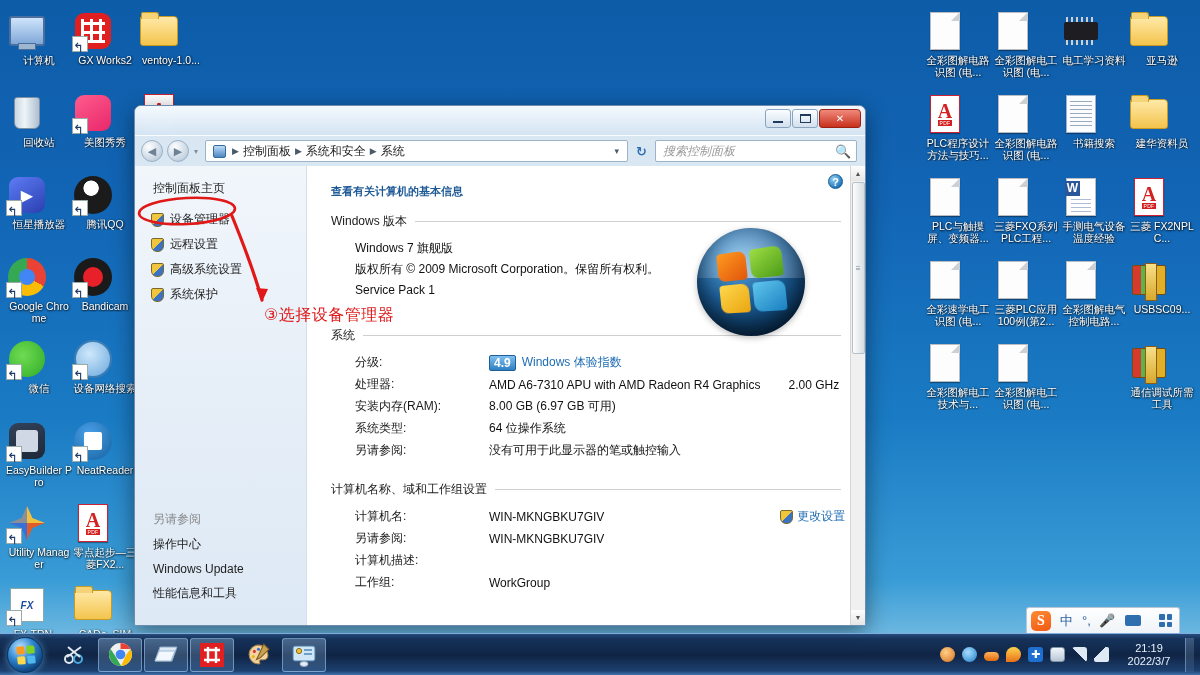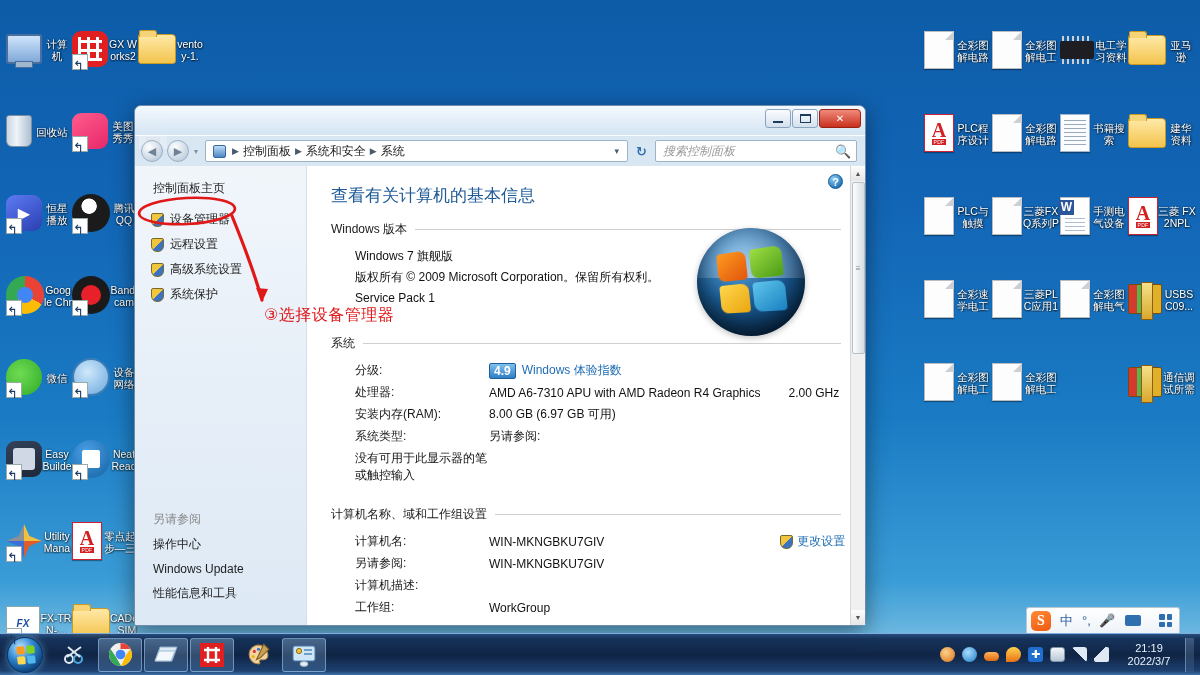--- a/index.html
+++ b/index.html
@@ -22,22 +22,21 @@
     grid-auto-rows: 82px;
     column-gap: 0px;
   }
   #icons-right {
     right: 4px; top: 6px;
     grid-template-columns: repeat(4, 68px);
     grid-auto-rows: 83px;
   }
   .dicon {
     width: 66px;
-    display: flex; flex-direction: row;
-    align-items: center;
+    display: flex; flex-direction: column;
     padding-top: 4px;
     cursor: default;
   }
   #icons-right .dicon { width: 68px; }
   .dicon .glyph {
     width: 42px; height: 42px;
     position: relative;
     display: flex; align-items: center; justify-content: center;
   }
   .dicon .lbl {
@@ -275,21 +274,21 @@
     position:absolute; right:0; top:0; bottom:0; width: 15px;
     background:#f0f0f0; border-left:1px solid #d6d6d6;
     display:flex;flex-direction:column;align-items:center;
   }
   .sarrow{ width:15px;height:15px; display:flex;align-items:center;justify-content:center;
     font-size:7px;color:#555; background:linear-gradient(180deg,#fdfdfd,#e6e6e6);}
   .sthumb{ width:13px; height:172px; margin:1px; background:linear-gradient(90deg,#fdfdfd,#d6dde3);
     border:1px solid #b6c0c8; border-radius:2px; }
   .sthumb.grip{display:flex;align-items:center;justify-content:center;font-size:8px;color:#7a858e;}
   .strack{flex:1;}
-  h1.ctitle { font-size: 17px; font-weight: normal; color: #1d5a96; margin-bottom: 14px; }
+  h1.ctitle { font-size: 11px; font-weight: bold; color: #1d5a96; margin-bottom: 14px; }
   .sect {
     display:flex; align-items:center; gap:8px;
     margin: 0 24px 8px 0; color:#1a1a1a; font-size: 12px;
   }
   .sect .rule { flex:1; height:1px; background:#cfcfcf; }
   .binfo { margin-left: 24px; line-height: 21px; font-size: 12px; color:#111; }
   .rowtab { margin-left: 24px; display: grid; grid-template-columns: 134px 1fr; row-gap: 1px; font-size: 12px; }
   .rowtab .k { color:#1a1a1a; padding: 2px 0; }
   .rowtab .v { color:#111; padding: 2px 0; display:flex; align-items:center; gap: 6px;}
   .winlogo {
@@ -788,20 +787,21 @@
           <div class="k">处理器:</div>
           <div class="v">
             <span>AMD A6-7310 APU with AMD Radeon R4 Graphics</span>
             <span style="padding-left:22px">2.00 GHz</span>
           </div>
 
           <div class="k">安装内存(RAM):</div>
           <div class="v">8.00 GB (6.97 GB 可用)</div>
 
           <div class="k">系统类型:</div>
+          <div class="v">64 位操作系统</div>
 
           <div class="k">另请参阅:</div>
           <div class="v">没有可用于此显示器的笔或触控输入</div>
         </div>
 
         <div style="height:20px"></div>
 
         <div class="sect">
           <span>计算机名称、域和工作组设置</span>
           <span class="rule"></span>

